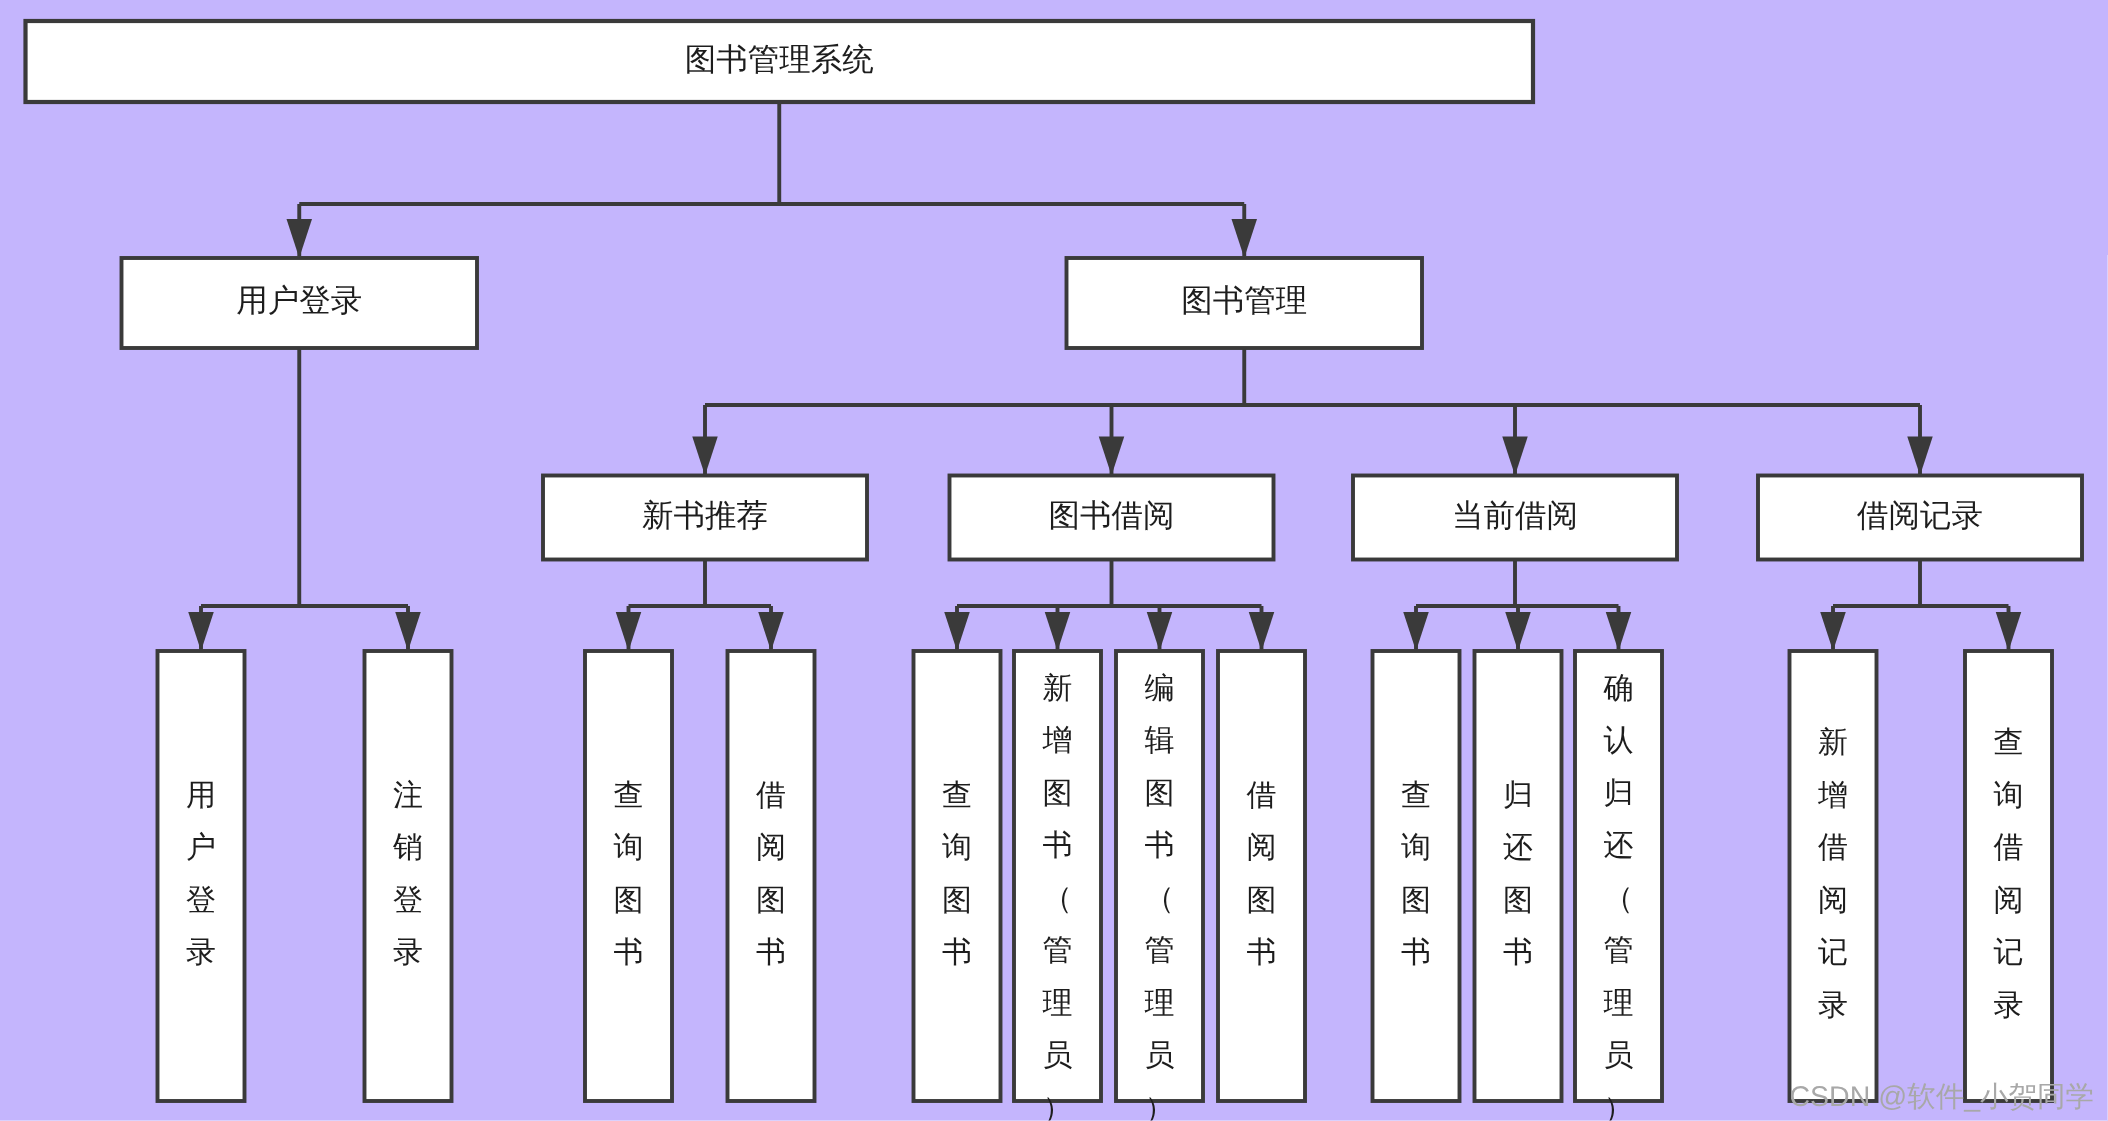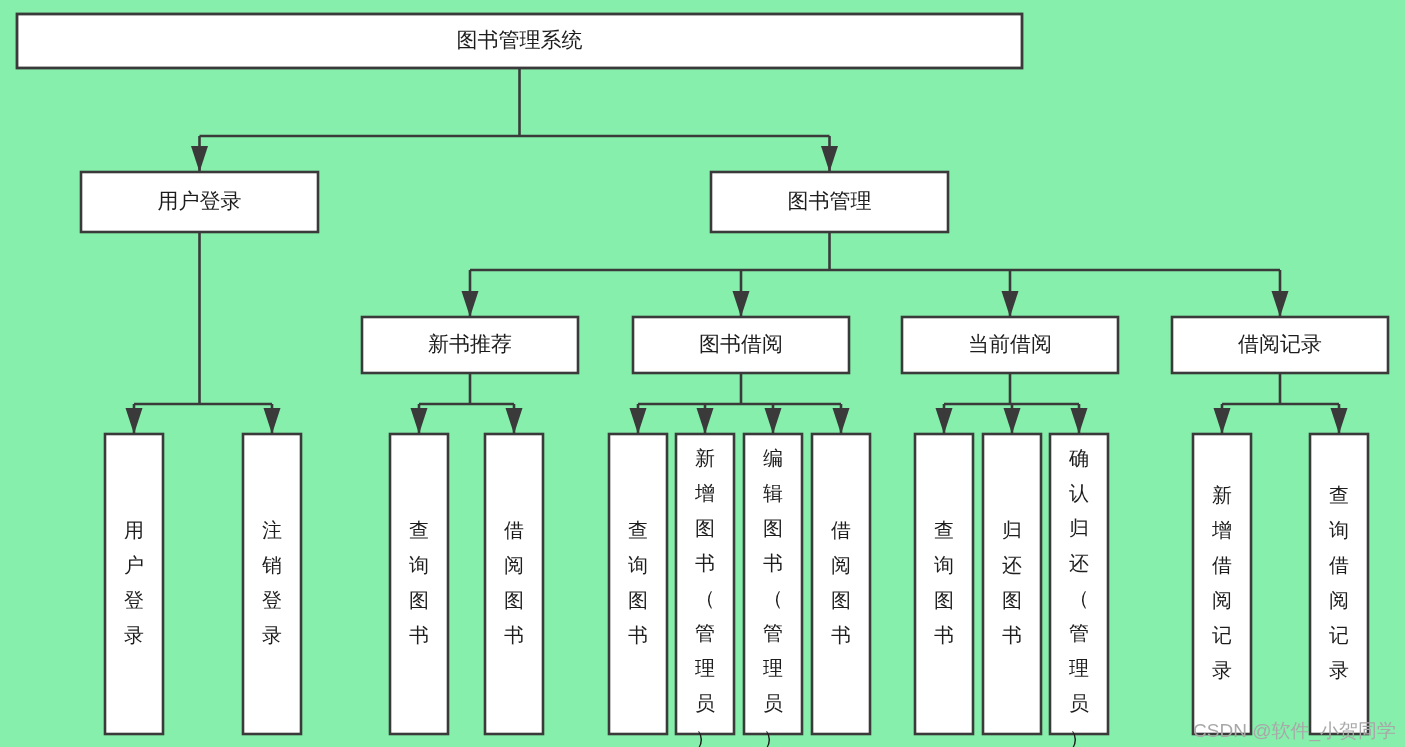--- a/index.html
+++ b/index.html
@@ -12,21 +12,21 @@
     width: 1405px;
     height: 747px;
     font-family: "Liberation Sans", "DejaVu Sans", sans-serif;
     overflow: hidden;
     position: relative;
   }
   #diagram-root {
     position: relative;
     width: 1405px;
     height: 747px;
-    background: #86efac;
+    background: #c4b5fd;
   }
   svg.diagram-canvas {
     position: absolute;
     left: 0;
     top: 0;
     width: 1405px;
     height: 747px;
     display: block;
   }
   .node-box {

